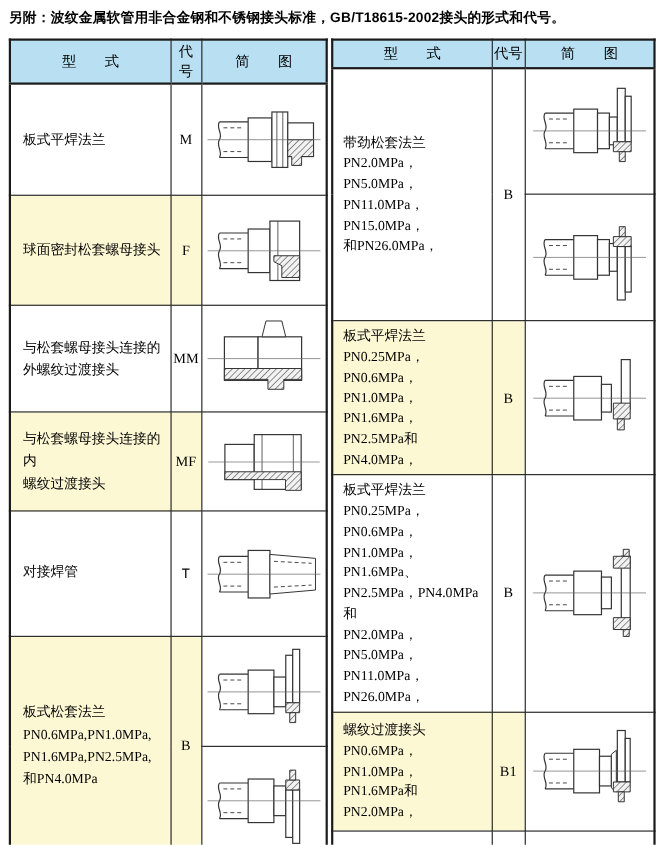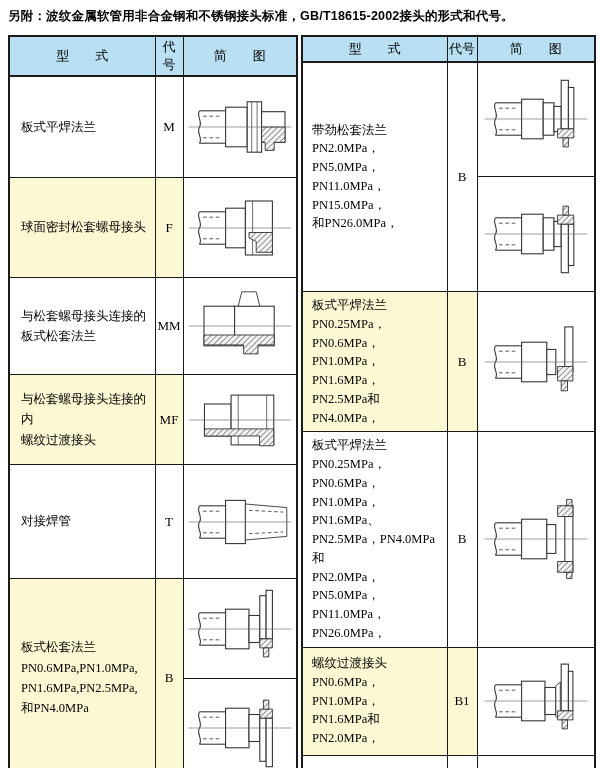--- a/index.html
+++ b/index.html
@@ -82,21 +82,21 @@
                 <rect x="44" y="23" width="22" height="44" fill="#fff" stroke="#333" stroke-width="1.2"></rect>
                 <rect x="66" y="15" width="30" height="60" fill="#fff" stroke="#333" stroke-width="1.2"></rect>
                 <line x1="74" y1="15" x2="74" y2="75" stroke="#333" stroke-width="0.8"></line>
                 <polygon points="70,50 96,50 96,72 78,72 78,60 70,56" fill="url(#hatch)" stroke="#333" stroke-width="1"></polygon>
                 <line x1="3" y1="45" x2="117" y2="45" stroke="#666" stroke-width="0.7"></line>
               </svg>
             </td>
           </tr>
           <tr style="height: 97px;">
             <td class="type-cell" rowspan="1">与松套螺母接头连接的
-板式松套法兰</td>
+外螺纹过渡接头</td>
             <td class="code-cell" rowspan="1">MM</td>
             <td class="diag-cell">
               <svg width="108" height="86" viewBox="0 0 120 90" preserveAspectRatio="xMidYMid meet">
                 <rect x="20" y="23" width="34" height="44" fill="#fff" stroke="#333" stroke-width="1.2"></rect>
                 <rect x="54" y="23" width="44" height="44" fill="#fff" stroke="#333" stroke-width="1.2"></rect>
                 <polygon points="58,23 62,7 78,7 82,23" fill="#fff" stroke="#333" stroke-width="1"></polygon>
                 <polygon points="20,55 98,55 98,66 80,66 80,76 64,76 64,66 20,66" fill="url(#hatch)" stroke="#333" stroke-width="1"></polygon>
                 <line x1="3" y1="45" x2="117" y2="45" stroke="#666" stroke-width="0.7"></line>
               </svg>
             </td>
@@ -109,21 +109,21 @@
               <svg width="108" height="80" viewBox="0 0 120 90" preserveAspectRatio="xMidYMid meet">
                 <rect x="20" y="27" width="30" height="36" fill="#fff" stroke="#333" stroke-width="1.2"></rect>
                 <rect x="50" y="17" width="48" height="56" fill="#fff" stroke="#333" stroke-width="1.2"></rect>
                 <line x1="58" y1="17" x2="58" y2="73" stroke="#333" stroke-width="0.8"></line>
                 <line x1="90" y1="17" x2="90" y2="73" stroke="#333" stroke-width="0.8"></line>
                 <polygon points="20,55 98,55 98,74 82,74 82,63 20,63" fill="url(#hatch)" stroke="#333" stroke-width="1"></polygon>
                 <line x1="3" y1="45" x2="117" y2="45" stroke="#666" stroke-width="0.7"></line>
               </svg>
             </td>
           </tr>
-          <tr style="height: 114px;">
+          <tr style="height: 114px; font-family: Liberation Mono, monospace;">
             <td class="type-cell" rowspan="1">对接焊管</td>
             <td class="code-cell" rowspan="1">T</td>
             <td class="diag-cell">
               <svg width="108" height="86" viewBox="0 0 120 90" preserveAspectRatio="xMidYMid meet">
                 <path d="M15,27 C11,33 19,39 15,45 C11,51 19,57 15,63" fill="none" stroke="#333" stroke-width="1.2"></path>
                 <line x1="15" y1="27" x2="44" y2="27" stroke="#333" stroke-width="1.2"></line>
                 <line x1="15" y1="63" x2="44" y2="63" stroke="#333" stroke-width="1.2"></line>
                 <line x1="19" y1="33" x2="40" y2="33" stroke="#333" stroke-width="0.9" stroke-dasharray="4 3"></line>
                 <line x1="19" y1="57" x2="40" y2="57" stroke="#333" stroke-width="0.9" stroke-dasharray="4 3"></line>
                 <rect x="44" y="21" width="22" height="48" fill="#fff" stroke="#333" stroke-width="1.2"></rect>

